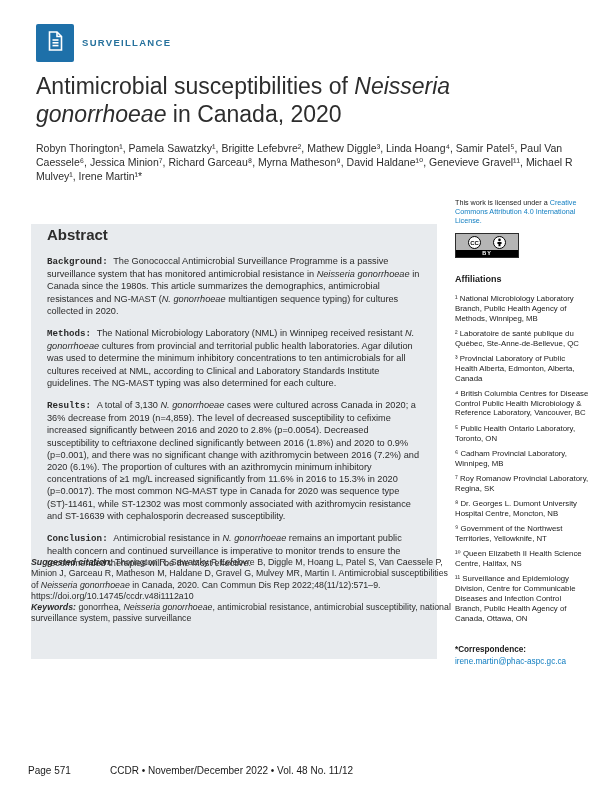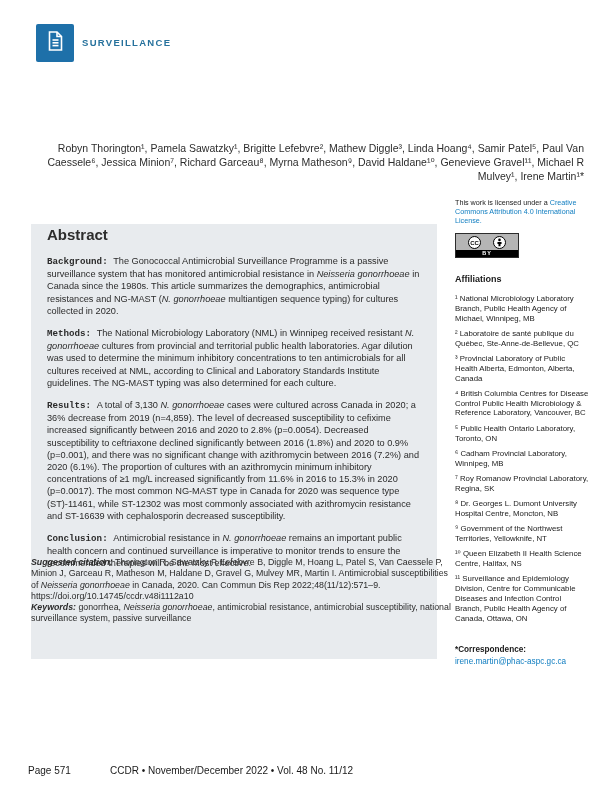--- a/index.html
+++ b/index.html
@@ -9,21 +9,21 @@
 
   
   .cat-icon { position:absolute; left:36px; top:12px; width:38px; height:38px;
               background:#1e70a9; border-radius:2px; display:flex; align-items:center; justify-content:center; }
   .cat-label { position:absolute; left:82px; top:25px; font-size:9.5px; letter-spacing:1.3px;
                color:#26719c; font-weight:bold; }
 
   
   .title { position:absolute; left:36px; top:60px; width:505px; font-size:23px; line-height:28px;
            color:#2d2d2d; font-weight:normal; }
-  .authors { position:absolute; left:36px; top:129px; width:548px; font-size:10.5px; line-height:14px; color:#2d2d2d;text-align:right; }
+  .authors { position:absolute; left:36px; top:129px; width:548px; font-size:10.5px; line-height:14px; color:#2d2d2d; }
 
   
   .abstract-box { position:absolute; left:31px; top:212px; width:406px; height:435px;
                   background:#e8ebee; padding:2px 16px; overflow:hidden; }
   .abstract-box h2 { font-size:15px; font-weight:bold; color:#2d2d2d; margin:0 0 12px 0; }
   .abstract-box p { font-size:9.2px; line-height:12.2px; margin:0 0 10px 0; }
   .plabel { font-weight:bold;font-family:Liberation Mono, monospace; }
   .sp-it { font-style:italic; }
 
   
@@ -64,20 +64,21 @@
         <path d="M6.5 3 H14 L18.5 7.5 V21 H6.5 Z"></path>
         <path d="M14 3 V7.5 H18.5"></path>
         <line x1="9.5" y1="11" x2="15.5" y2="11"></line>
         <line x1="9.5" y1="13.8" x2="15.5" y2="13.8"></line>
         <line x1="9.5" y1="16.6" x2="15.5" y2="16.6"></line>
       </svg>
     </span>
   </div>
   <div class="cat-label">SURVEILLANCE</div>
 
+  <h1 class="title"><span>Antimicrobial susceptibilities of </span><span class="sp-it">Neisseria gonorrhoeae</span><span> in Canada, 2020</span></h1>
 
   <p class="authors">Robyn Thorington¹, Pamela Sawatzky¹, Brigitte Lefebvre², Mathew Diggle³, Linda Hoang⁴, Samir Patel⁵, Paul Van Caessele⁶, Jessica Minion⁷, Richard Garceau⁸, Myrna Matheson⁹, David Haldane¹⁰, Genevieve Gravel¹¹, Michael R Mulvey¹, Irene Martin¹*</p>
 
   <div class="abstract-box">
     <h2>Abstract</h2>
 
     <p><span class="plabel">Background: </span><span>The Gonococcal Antimicrobial Surveillance Programme is a passive surveillance system that has monitored antimicrobial resistance in </span><span class="sp-it">Neisseria gonorrhoeae</span><span> in Canada since the 1980s. This article summarizes the demographics, antimicrobial resistances and NG-MAST (</span><span class="sp-it">N. gonorrhoeae</span><span> multiantigen sequence typing) for cultures collected in 2020.</span></p>
 
     <p><span class="plabel">Methods: </span><span>The National Microbiology Laboratory (NML) in Winnipeg received resistant </span><span class="sp-it">N. gonorrhoeae</span><span> cultures from provincial and territorial public health laboratories. Agar dilution was used to determine the minimum inhibitory concentrations to ten antimicrobials for all cultures received at NML, according to Clinical and Laboratory Standards Institute guidelines. The NG-MAST typing was also determined for each culture.</span></p>
 
@@ -103,21 +104,21 @@
             <path d="M4.4 7 H11.6 V10.6 H9.8 V14.6 H6.2 V10.6 H4.4 Z"></path>
           </svg>
         </div>
       </div>
       <div class="cc-bar">BY</div>
     </div>
 
     <h3 class="affil-head">Affiliations</h3>
 
     <div class="affils">
-      <p>¹ National Microbiology Laboratory Branch, Public Health Agency of Michael, Winnipeg, MB</p>
+      <p>¹ National Microbiology Laboratory Branch, Public Health Agency of Methods, Winnipeg, MB</p>
       <p>² Laboratoire de santé publique du Québec, Ste-Anne-de-Bellevue, QC</p>
       <p>³ Provincial Laboratory of Public Health Alberta, Edmonton, Alberta, Canada</p>
       <p>⁴ British Columbia Centres for Disease Control Public Health Microbiology &amp; Reference Laboratory, Vancouver, BC</p>
       <p>⁵ Public Health Ontario Laboratory, Toronto, ON</p>
       <p>⁶ Cadham Provincial Laboratory, Winnipeg, MB</p>
       <p>⁷ Roy Romanow Provincial Laboratory, Regina, SK</p>
       <p>⁸ Dr. Georges L. Dumont University Hospital Centre, Moncton, NB</p>
       <p>⁹ Government of the Northwest Territories, Yellowknife, NT</p>
       <p>¹⁰ Queen Elizabeth II Health Science Centre, Halifax, NS</p>
       <p>¹¹ Surveillance and Epidemiology Division, Centre for Communicable Diseases and Infection Control Branch, Public Health Agency of Canada, Ottawa, ON</p>

